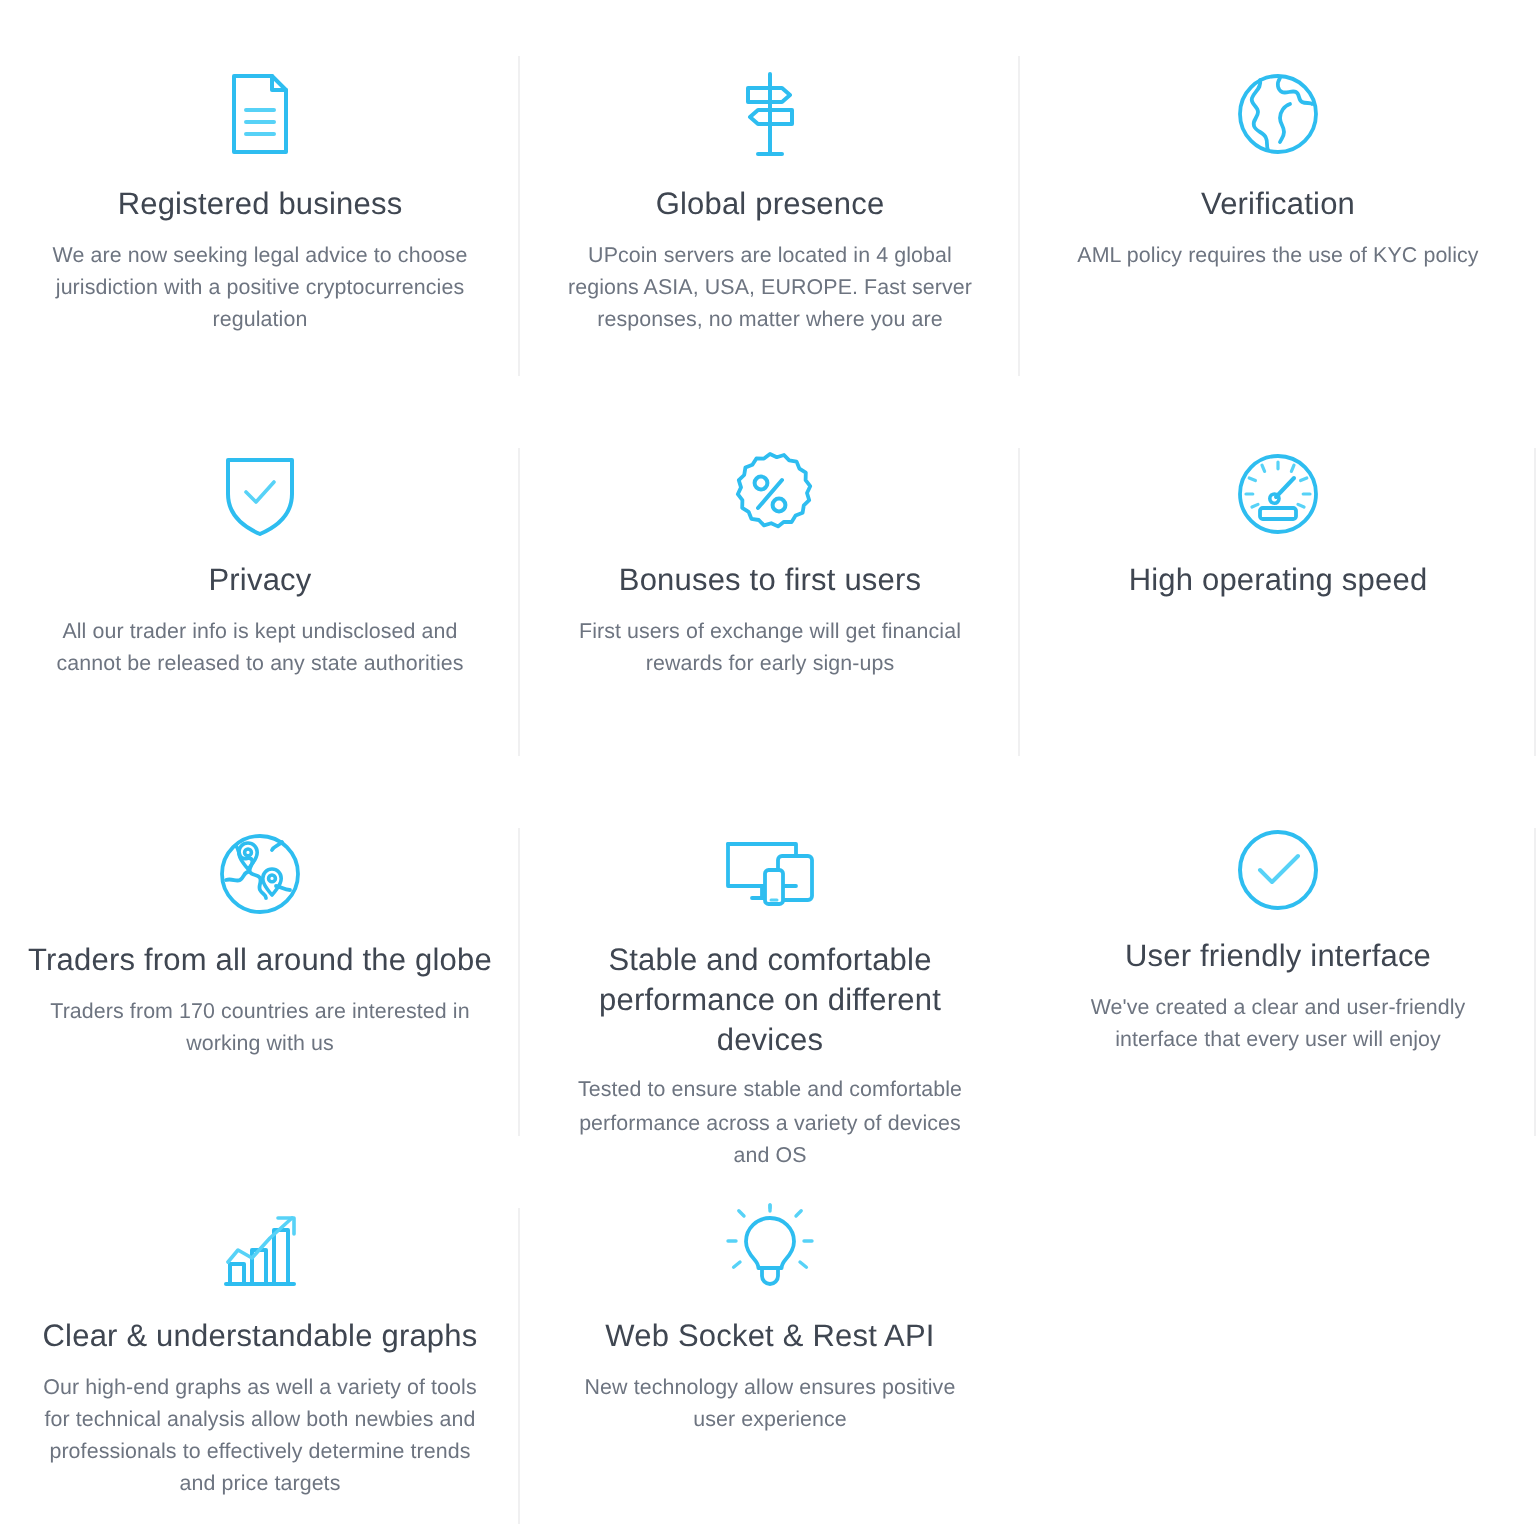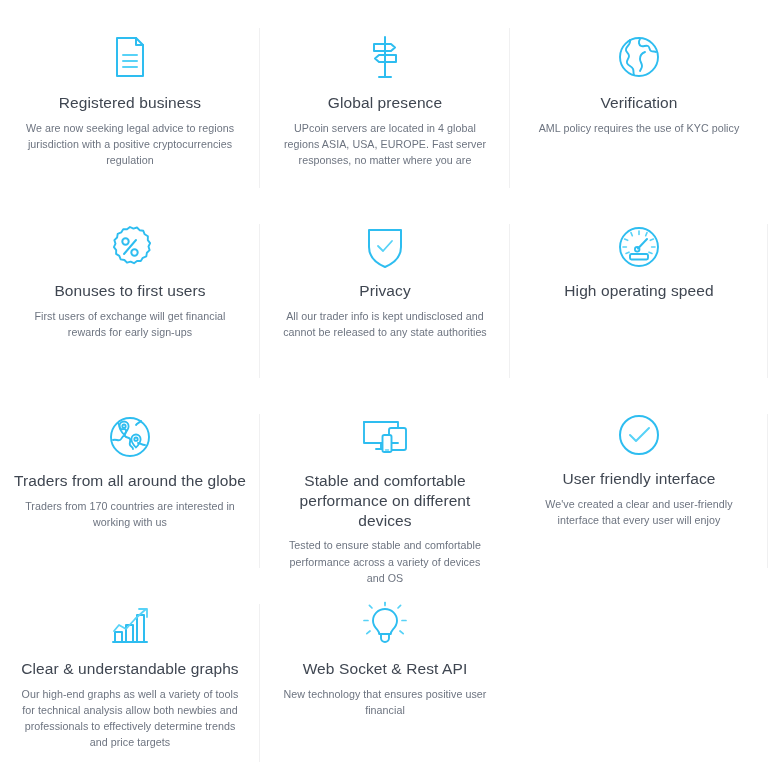--- a/index.html
+++ b/index.html
@@ -76,21 +76,21 @@
 
   <section class="feature-card row-0 col-0">
     <span class="card-icon">
       <svg width="50" height="50" viewBox="0 0 50 50" fill="none" stroke="#2ebdf0" stroke-width="2" stroke-linecap="round" stroke-linejoin="round">
         <path d="M12 6 h19 l7 7 v31 h-26 z"></path>
         <path d="M31 6 v7 h7"></path>
         <path d="M18 23 h14 M18 29 h14 M18 35 h14" stroke="#57d2f7"></path>
       </svg>
     </span>
     <h3 class="card-title">Registered business</h3>
-    <p class="card-desc">We are now seeking legal advice to regions jurisdiction with a positive cryptocurrencies regulation</p>
+    <p class="card-desc">We are now seeking legal advice to choose jurisdiction with a positive cryptocurrencies regulation</p>
   </section>
 
   <section class="feature-card row-0 col-1">
     <span class="card-icon">
       <svg width="50" height="50" viewBox="0 0 50 50" fill="none" stroke="#2ebdf0" stroke-width="2" stroke-linecap="round" stroke-linejoin="round">
         <path d="M25 5 v40"></path>
         <path d="M14 12 h17 l4 3.5 -4 3.5 h-17 z"></path>
         <path d="M36 23 h-17 l-4 3.5 4 3.5 h17 z"></path>
         <path d="M19 45 h12"></path>
       </svg>
@@ -103,45 +103,45 @@
     <span class="card-icon">
       <svg width="50" height="50" viewBox="0 0 50 50" fill="none" stroke="#2ebdf0" stroke-width="1.9" stroke-linecap="round" stroke-linejoin="round">
         <circle cx="25" cy="25" r="19"></circle>
         <path d="M16 8 c1 4 -3 6 -4 9 c-1 3 3 4 3 7 c0 3 -3 4 -2 7 c1 3 5 3 6 6 c1 2 0 4 1 6"></path>
         <path d="M26 7 c-2 3 -1 6 1 7 c2 1 5 -1 7 0 c2 1 1 4 3 5 c2 1 4 0 5 1"></path>
         <path d="M31 20 c-3 1 -5 4 -5 7 c0 3 2 4 2 7 c0 2 -1 3 -2 5"></path>
       </svg>
     </span>
     <h3 class="card-title">Verification</h3>
     <p class="card-desc">AML policy requires the use of KYC policy</p>
+  </section>
+
+  <section class="feature-card row-1 col-0">
+    <span class="card-icon">
+      <svg width="50" height="50" viewBox="0 0 50 50" fill="none" stroke="#2ebdf0" stroke-width="2" stroke-linecap="round" stroke-linejoin="round">
+        <path d="M9 8 h32 v17 c0 11 -9 17 -16 20 c-7 -3 -16 -9 -16 -20 z"></path>
+        <path d="M18 24 l5 5 l9 -10" stroke="#57d2f7" stroke-width="1.8"></path>
+      </svg>
+    </span>
+    <h3 class="card-title">Privacy</h3>
+    <p class="card-desc">All our trader info is kept undisclosed and cannot be released to any state authorities</p>
   </section>
 
   <section class="feature-card row-1 col-1">
     <span class="card-icon">
       <svg width="50" height="50" viewBox="0 0 50 50" fill="none" stroke="#2ebdf0" stroke-width="1.9" stroke-linecap="round" stroke-linejoin="round">
         <path d="M25 5
           l3.4 1.6 l3.6 -1.1 l2.6 2.7 l3.7 .6 l1.4 3.5 l3.2 2 l-.1 3.8 l2.3 3 l-1.6 3.4 l1.1 3.6 l-2.7 2.6 l-.6 3.7 l-3.5 1.4 l-2 3.2 l-3.8 -.1 l-3 2.3 l-3.4 -1.6 l-3.6 1.1 l-2.6 -2.7 l-3.7 -.6 l-1.4 -3.5 l-3.2 -2 l.1 -3.8 l-2.3 -3 l1.6 -3.4 l-1.1 -3.6 l2.7 -2.6 l.6 -3.7 l3.5 -1.4 l2 -3.2 l3.8 .1 z"></path>
         <path d="M31 18 L19 32" stroke-width="2"></path>
         <circle cx="20.5" cy="19.5" r="3.2" stroke-width="2"></circle>
         <circle cx="29.5" cy="30.5" r="3.2" stroke-width="2"></circle>
       </svg>
     </span>
     <h3 class="card-title">Bonuses to first users</h3>
     <p class="card-desc">First users of exchange will get financial rewards for early sign-ups</p>
-  </section>
-
-  <section class="feature-card row-1 col-0">
-    <span class="card-icon">
-      <svg width="50" height="50" viewBox="0 0 50 50" fill="none" stroke="#2ebdf0" stroke-width="2" stroke-linecap="round" stroke-linejoin="round">
-        <path d="M9 8 h32 v17 c0 11 -9 17 -16 20 c-7 -3 -16 -9 -16 -20 z"></path>
-        <path d="M18 24 l5 5 l9 -10" stroke="#57d2f7" stroke-width="1.8"></path>
-      </svg>
-    </span>
-    <h3 class="card-title">Privacy</h3>
-    <p class="card-desc">All our trader info is kept undisclosed and cannot be released to any state authorities</p>
   </section>
 
 
   <section class="feature-card row-2 col-0">
     <span class="card-icon">
       <svg width="50" height="50" viewBox="0 0 50 50" fill="none" stroke="#2ebdf0" stroke-width="1.9" stroke-linecap="round" stroke-linejoin="round">
         <circle cx="25" cy="25" r="19"></circle>
         <g stroke="#57d2f7" stroke-width="1.6">
           <path d="M25 9 v3.4"></path>
             <path d="M17 10.6 l1.3 3.1"></path>
@@ -234,16 +234,16 @@
           <path d="M12 8 l-2.6 -2.6"></path>
             <path d="M38 8 l2.6 -2.6"></path>
           <path d="M8 20.5 h-4"></path>
             <path d="M42 20.5 h4"></path>
           <path d="M10 31 l-3.2 2.6"></path>
             <path d="M40 31 l3.2 2.6"></path>
         </g>
       </svg>
     </span>
     <h3 class="card-title">Web Socket &amp; Rest API</h3>
-    <p class="card-desc">New technology that ensures positive user financial</p>
+    <p class="card-desc">New technology allow ensures positive user experience</p>
   </section>
 
 </main>
 
 </body></html>

